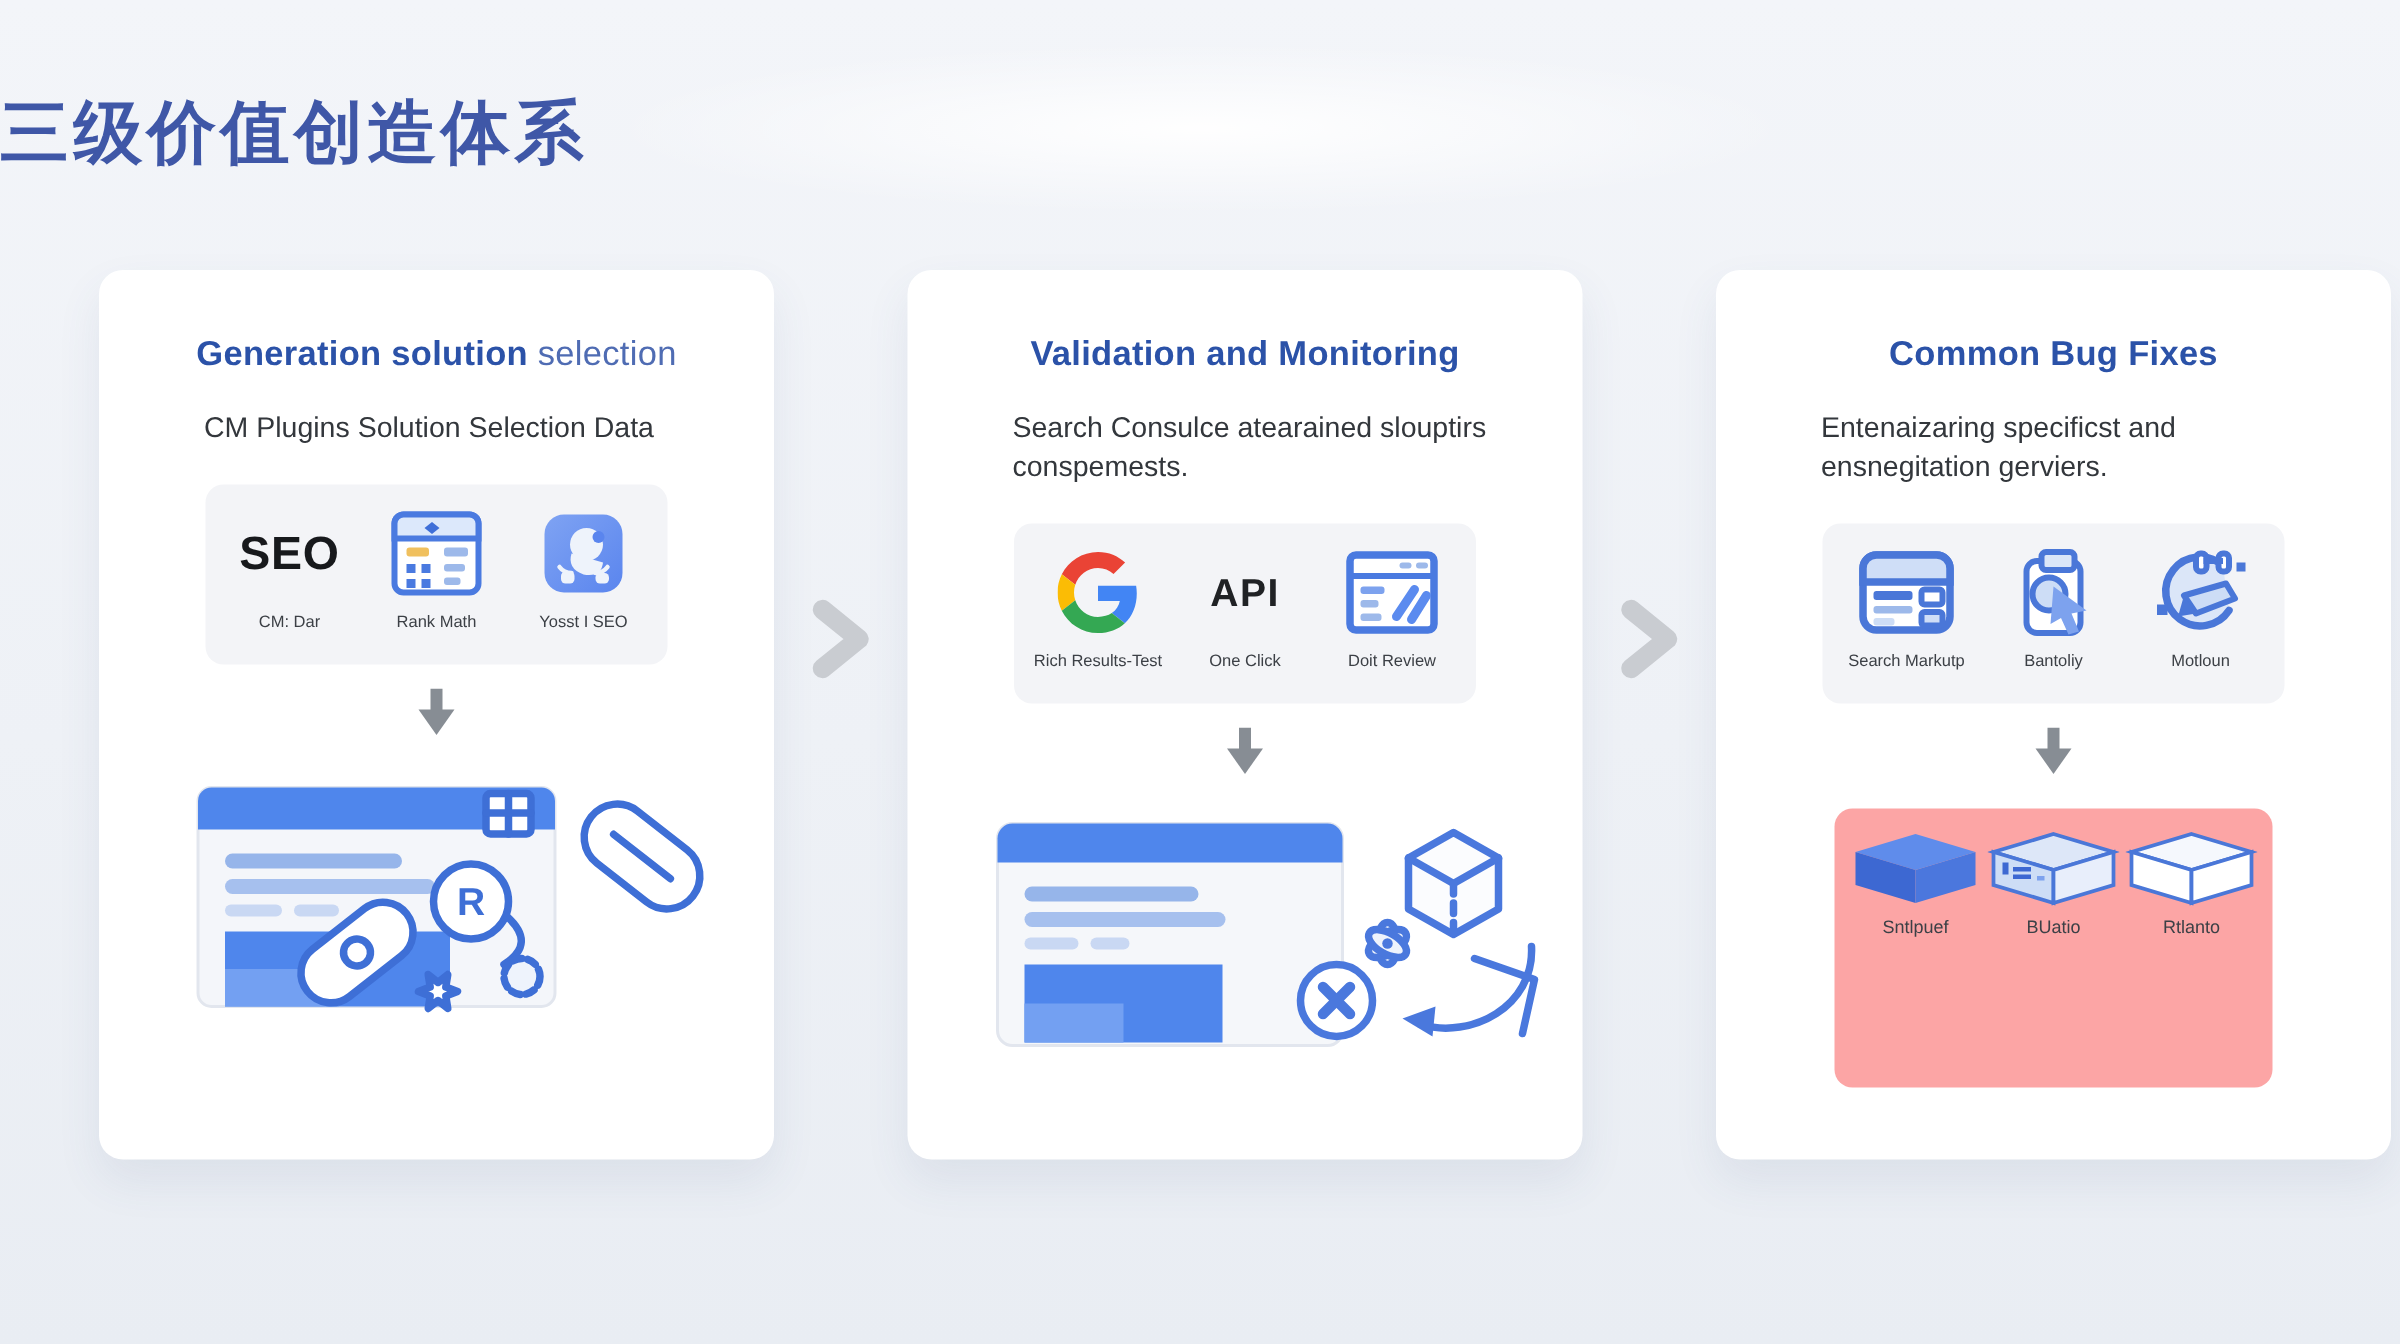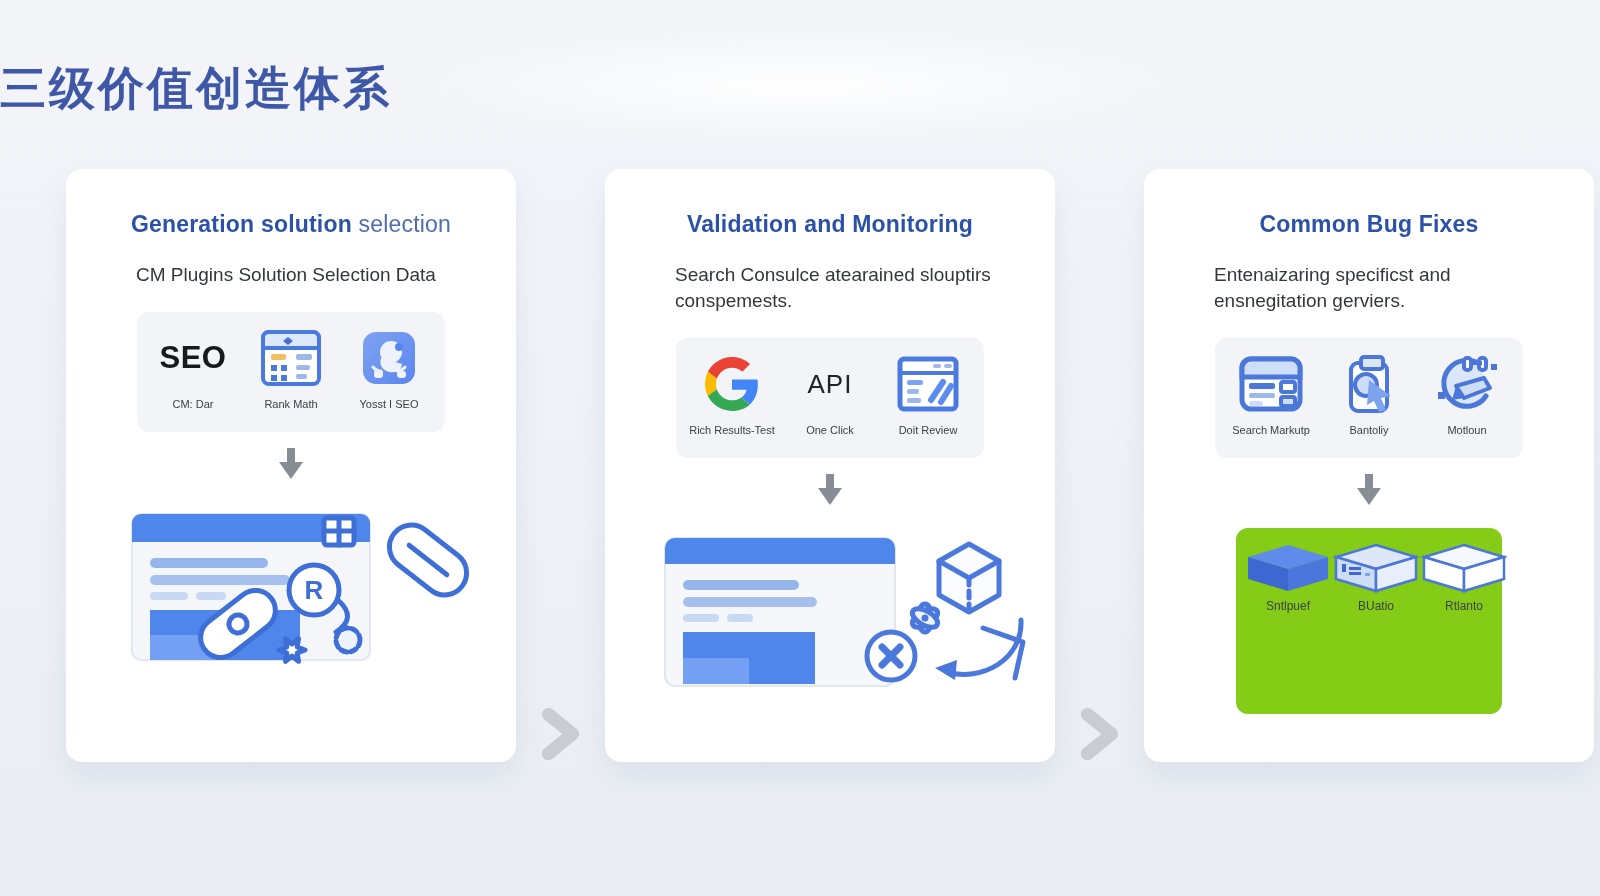--- a/index.html
+++ b/index.html
@@ -14,21 +14,21 @@
     position:absolute; left:400px; top:28px; width:800px; height:115px;
     background:radial-gradient(ellipse at center, rgba(255,255,255,0.95) 0%, rgba(255,255,255,0) 70%);
     border-radius:50%;
   }
   .page-title {
     position:absolute; top:58px; left:0; width:100%;
     text-align:left; font-size:46px; font-weight:bold;
     color:#3f57a7; letter-spacing:3px;
   }
 
-  .cards { position:absolute; left:66px; top:169px; width:1468px; display:flex; align-items:flex-end;gap:24px; }
+  .cards { position:absolute; left:66px; top:180px; width:1468px; display:flex; align-items:flex-start;gap:24px; }
   .card {
     width:450px; height:593px; background:#ffffff; border-radius:16px;
     box-shadow:0 14px 30px rgba(70,90,130,0.09);
     padding-top:42px; flex:none;
   }
   .chevron-zone { width:41px; flex:none; display:flex; justify-content:center; margin-top:218px; }
 
   .card-heading { text-align:center; font-size:23px; font-weight:bold; color:#2b52a8; letter-spacing:0.2px; }
   .card-heading .light { font-weight:normal; color:#4f6cb3; }
   .card-sub {
@@ -37,28 +37,28 @@
 
   .tool-panel {
     margin:24px auto 0; width:308px; height:120px; background:#f3f4f7;
     border-radius:12px; display:flex; justify-content:space-between;
     padding:12px 8px 0 8px;
   }
   .tool { width:96px; text-align:center; }
   .tool-icon-wrap { height:68px; display:flex; align-items:center; justify-content:center; }
   .tool-label { margin-top:6px; font-size:11px; color:#3c4046; white-space:nowrap; }
   .seo-text { font-size:31px; font-weight:700; color:#17191c; letter-spacing:0.5px; }
-  .api-text { font-size:26px; font-weight:400; color:#202225; letter-spacing:1px; }
+  .api-text { font-size:26px; font-weight:700; color:#202225; letter-spacing:1px; }
 
   .down-arrow-row { display:flex; justify-content:center; margin-top:16px; }
 
   .illus-row { display:flex; justify-content:center; margin-top:20px; }
 
   .box-panel {
-    margin:20px auto 0; width:266px; height:186px; background:#84cc16;
+    margin:20px auto 0; width:292px; height:186px; background:#fca5a5;
     border-radius:12px; display:grid; grid-template-columns:repeat(3,1fr);
     padding:14px 8px 8px; row-gap:8px;
   }
   .box-item { text-align:center; }
   .box-label { font-size:12px; color:#3c4046; margin-top:1px; white-space:nowrap; }
 </style>
 </head>
 <body>
 
 <div class="stage">

